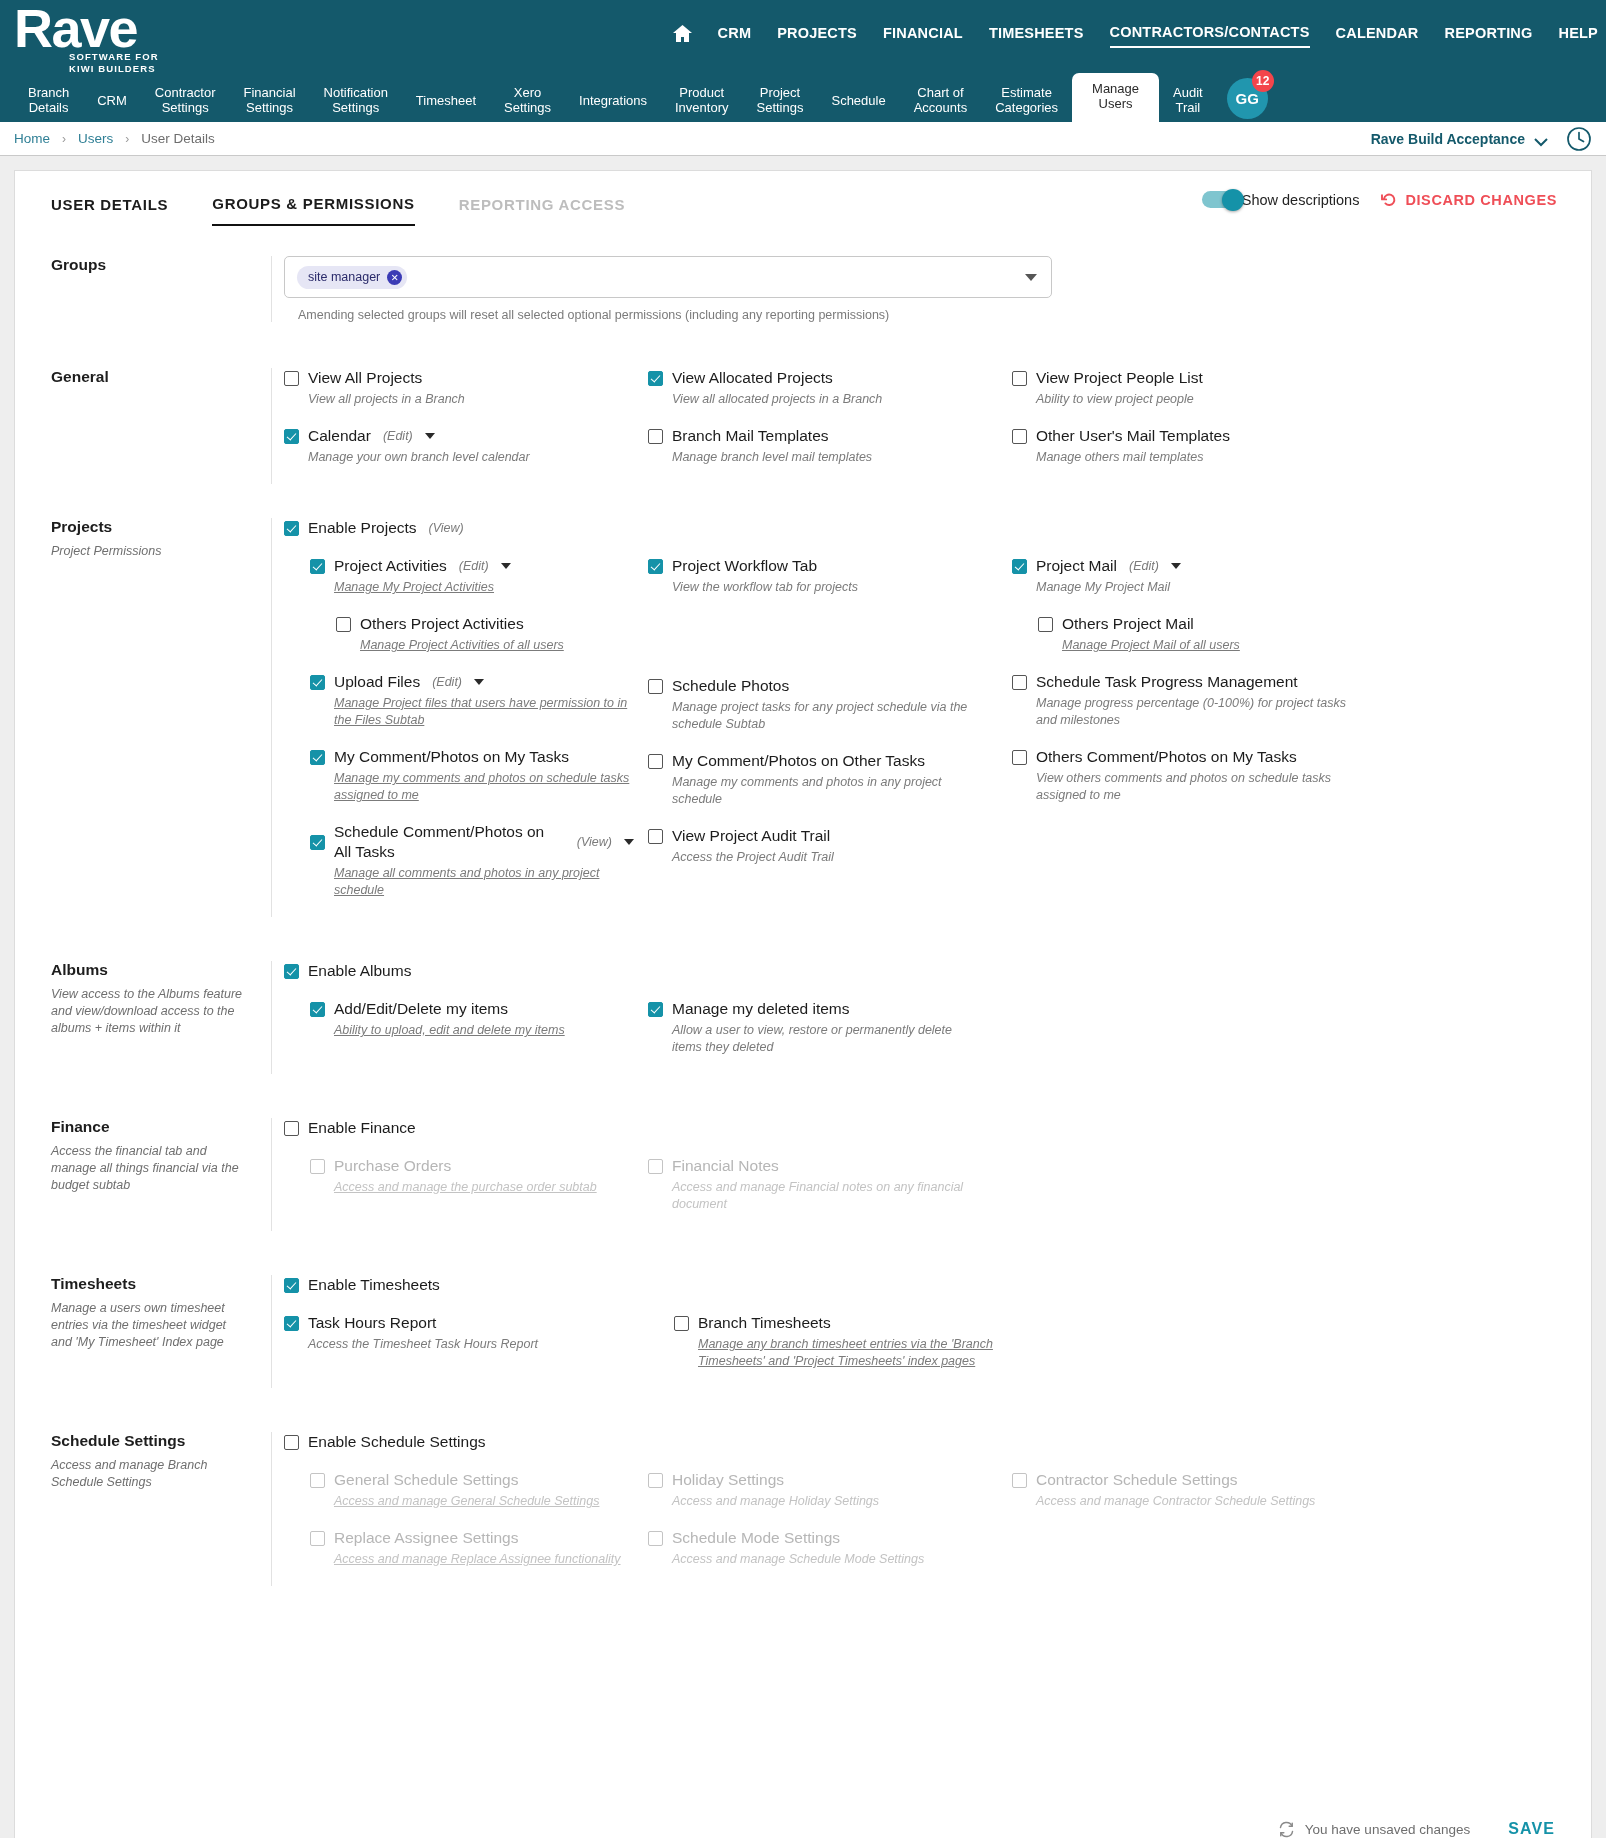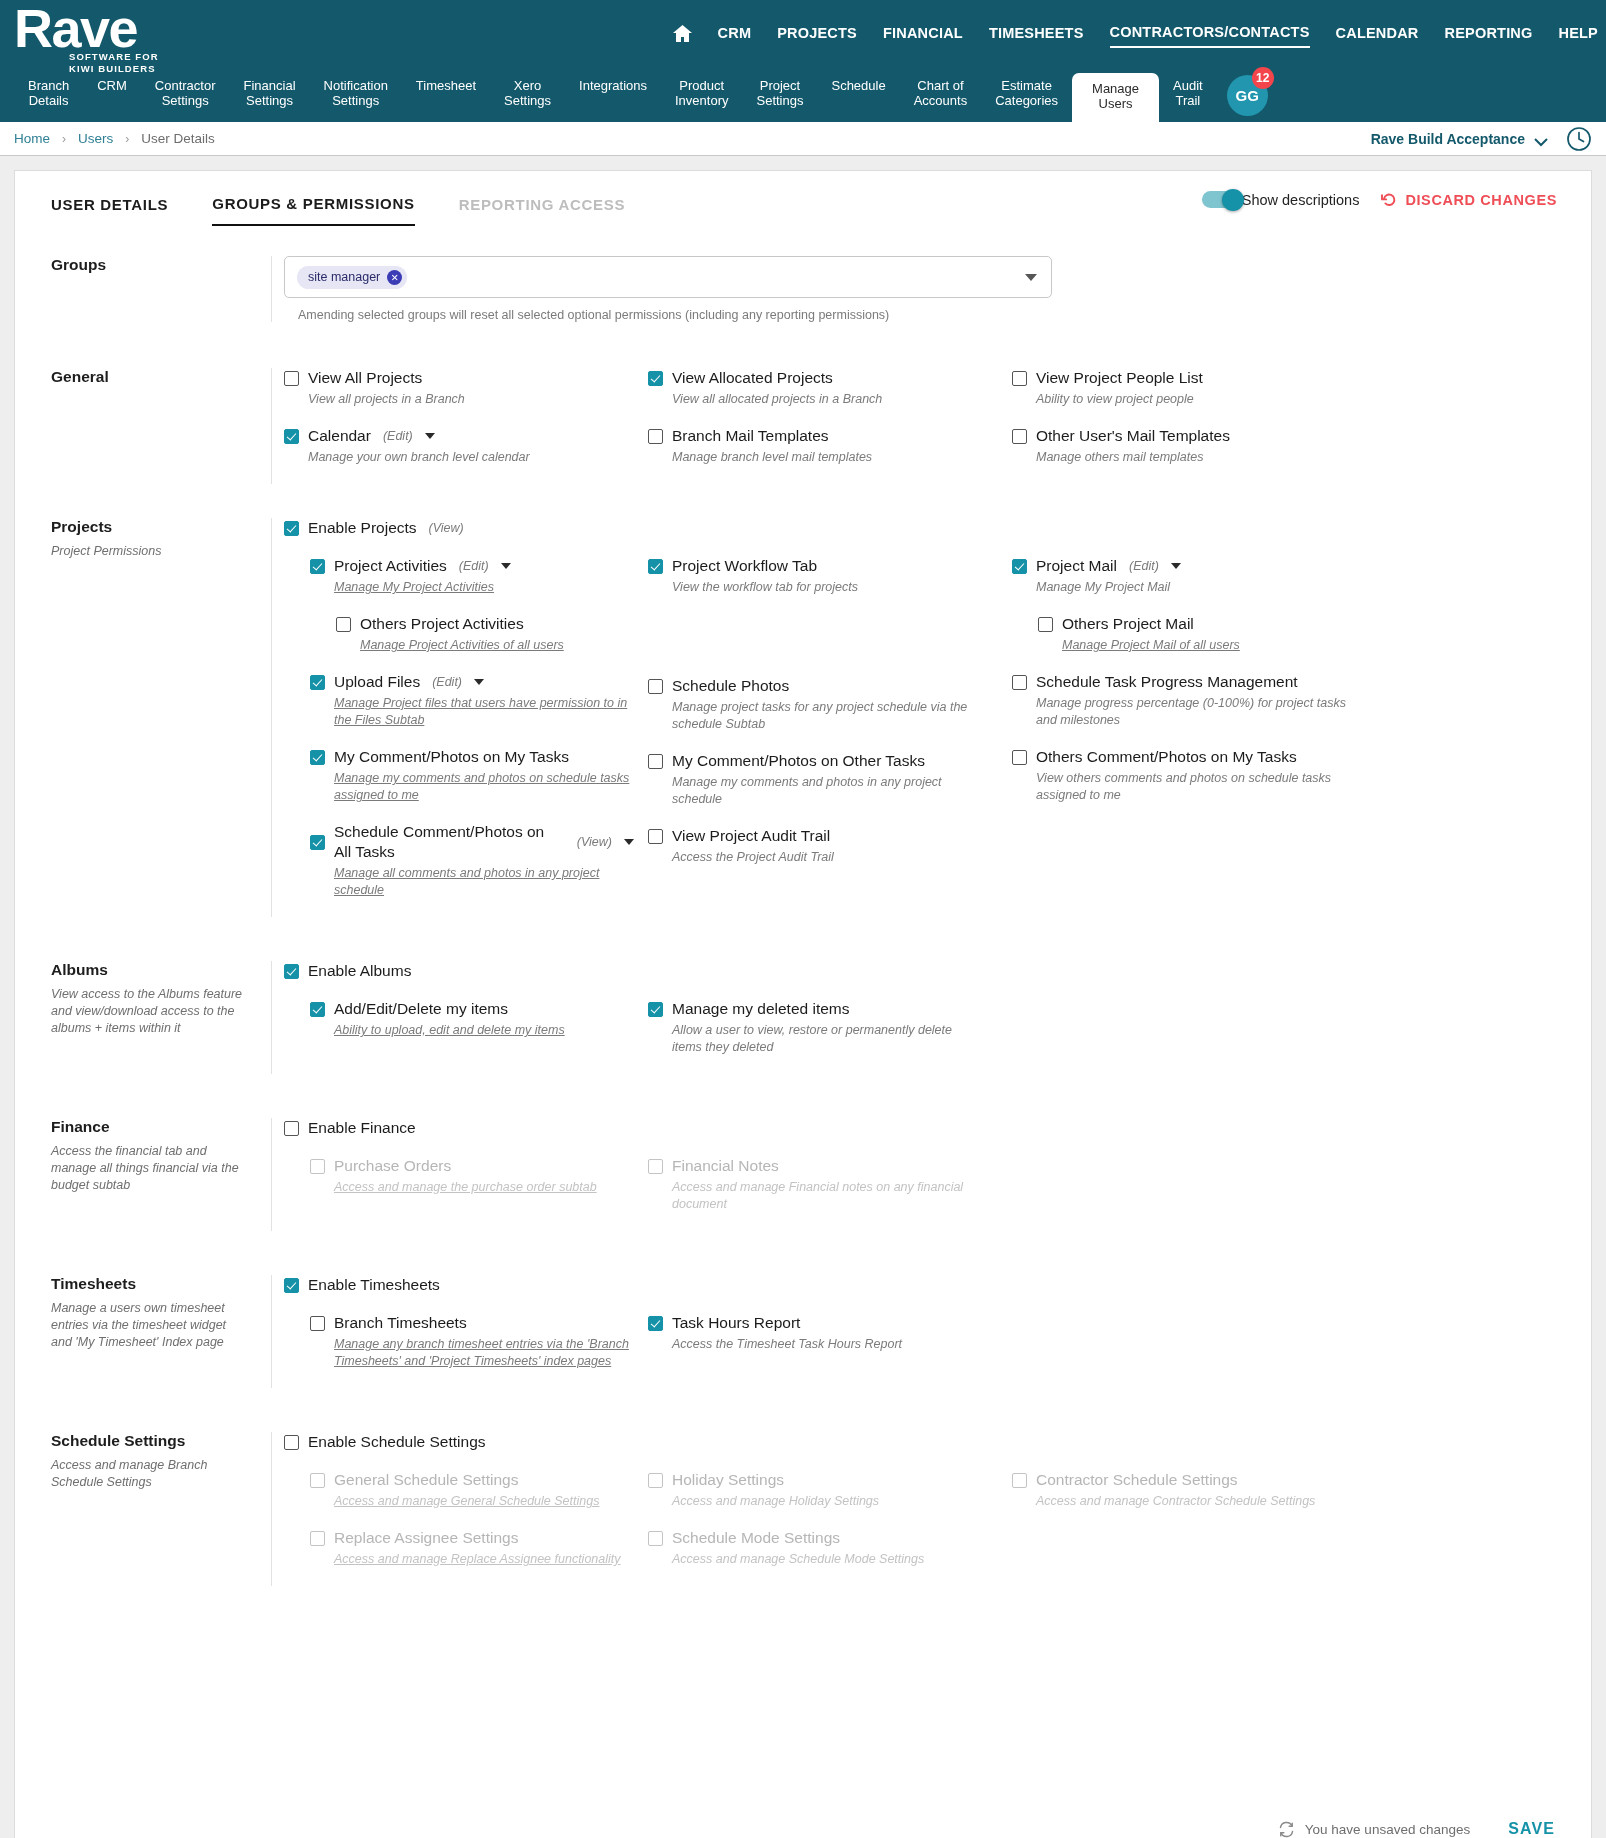--- a/index.html
+++ b/index.html
@@ -54,21 +54,21 @@
   }
   .mainnav a.active { border-bottom: 2px solid #ffffff; }
   .home-icon { display: inline-block; line-height: 0; }
 
   
   .subbar {
     background: #14596b;
     height: 48px;
     position: relative;
     display: flex;
-    align-items: flex-start;
+    align-items: center;
     padding-left: 14px;
   }
   .subtab {
     color: #fff;
     font-size: 13px;
     line-height: 15px;
     text-align: center;
     padding: 4px 14px 0 14px;
     white-space: pre-line;
     cursor: pointer;
@@ -760,36 +760,36 @@
             <div class="sec-right">
               <div class="perm">
                 <div class="perm-head">
                   <div class="cb on"></div>
                   <span class="plabel">Enable Timesheets</span>
                 </div>
                 <div style="height: 14px;"></div>
               </div>
               <div class="prow">
                 <div class="pcol">
+                  <div class="perm">
+                    <div class="perm-head">
+                      <div class="cb on"></div>
+                      <span class="plabel">Task Hours Report</span>
+                    </div>
+                    <div class="pdesc">Access the Timesheet Task Hours Report</div>
+                    <div style="height: 14px;"></div>
+                  </div>
+                </div>
+                <div class="pcol">
                   <div class="perm indent">
                     <div class="perm-head">
                       <div class="cb"></div>
                       <span class="plabel">Branch Timesheets</span>
                     </div>
                     <div class="pdesc">Manage any branch timesheet entries via the 'Branch Timesheets' and 'Project Timesheets' index pages</div>
-                    <div style="height: 14px;"></div>
-                  </div>
-                </div>
-                <div class="pcol">
-                  <div class="perm">
-                    <div class="perm-head">
-                      <div class="cb on"></div>
-                      <span class="plabel">Task Hours Report</span>
-                    </div>
-                    <div class="pdesc">Access the Timesheet Task Hours Report</div>
                     <div style="height: 14px;"></div>
                   </div>
                 </div>
                 <div class="pcol wide"></div>
               </div>
             </div>
           </div>
           <div style="height: 44px;"></div>
           <div class="section">
             <div class="sec-left">

